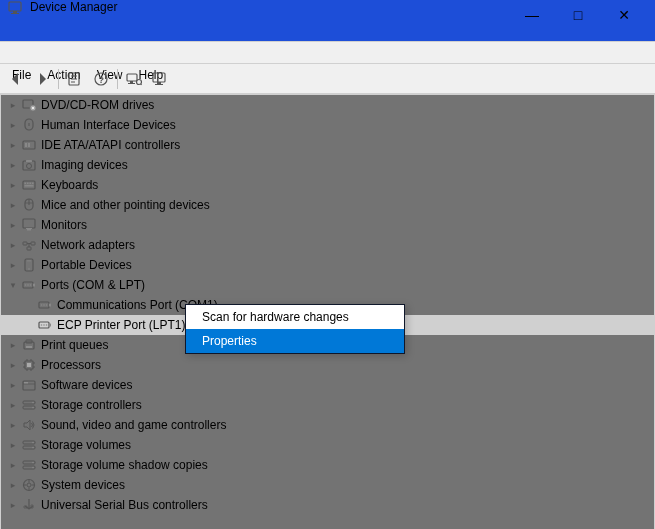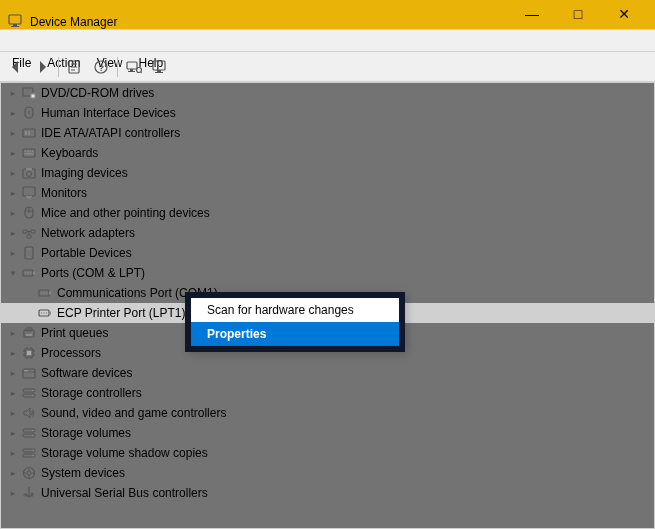--- a/index.html
+++ b/index.html
@@ -7,24 +7,24 @@
       font-family: 'Segoe UI', Tahoma, Geneva, Verdana, sans-serif;
       font-size: 12px;
       background: #f0f0f0;
       width: 655px;
       height: 529px;
       overflow: hidden;
     }
 
     
     .title-bar {
-      background: #eab308;
-      height: 30px;
-      display: flex;
-      align-items: flex-end;
+      background: #1d4ed8;
+      height: 42px;
+      display: flex;
+      align-items: flex-start;
       padding: 0 8px;
       border-bottom: 1px solid #d0d0d0;
       user-select: none;
     }
     .title-bar-icon {
       width: 16px;
       height: 16px;
       margin-right: 6px;
       flex-shrink: 0;
     }
@@ -153,38 +153,38 @@
     }
 
     
     .indent-0 { padding-left: 4px; }
     .indent-1 { padding-left: 20px; }
 
     
     .context-menu {
       position: absolute;
       background: white;
-      border: 6px solid #0f172a;
+      border: 1px solid #0f172a;
       box-shadow: 2px 2px 8px rgba(0,0,0,0.2);
       z-index: 100;
       width: 220px;
       left: 185px;
       top: 210px;
     }
     .context-menu-item {
       padding: 5px 16px;
       cursor: pointer;
       font-size: 12px;
       display: flex;
       align-items: center;
     }
     .context-menu-item.highlighted {
       background: #0078d7;
       color: white;
-      font-weight: bold;
+      font-weight: normal;
     }
 
     
     .tree-view::-webkit-scrollbar { width: 16px; }
     .tree-view::-webkit-scrollbar-track { background: #f0f0f0; border-left: 1px solid #d0d0d0; }
     .tree-view::-webkit-scrollbar-thumb { background: #c0c0c0; border: 3px solid #f0f0f0; border-radius: 8px; }
   </style>
 </head>
 <body>
 
@@ -291,20 +291,32 @@
     <div class="tree-item indent-0">
       <span class="tree-expander collapsed"></span>
       <span class="tree-icon">
         <svg width="14" height="14" viewBox="0 0 14 14">
             <rect x="1" y="3" width="12" height="8" rx="1" fill="none" stroke="#555" stroke-width="1.2"></rect>
             <rect x="3" y="5" width="2" height="4" fill="#888"></rect>
             <rect x="6" y="5" width="2" height="4" fill="#888"></rect>
           </svg>
       </span>
       <span class="tree-label">IDE ATA/ATAPI controllers</span>
+    </div>
+
+    <div class="tree-item indent-0">
+      <span class="tree-expander collapsed"></span>
+      <span class="tree-icon">
+        <svg width="14" height="14" viewBox="0 0 14 14">
+            <rect x="1" y="3" width="12" height="9" rx="1" fill="none" stroke="#555" stroke-width="1.2"></rect>
+            <circle cx="7" cy="8" r="2.5" fill="none" stroke="#555" stroke-width="1"></circle>
+            <rect x="4" y="2" width="6" height="2" rx="0.5" fill="#888"></rect>
+          </svg>
+      </span>
+      <span class="tree-label">Imaging devices</span>
     </div>
 
     <div class="tree-item indent-0">
       <span class="tree-expander collapsed"></span>
       <span class="tree-icon">
         <svg width="14" height="14" viewBox="0 0 14 14">
             <rect x="1" y="3" width="12" height="8" rx="1" fill="none" stroke="#555" stroke-width="1.2"></rect>
             <rect x="2.5" y="4.5" width="1.5" height="1.5" rx="0.3" fill="#888"></rect>
             <rect x="5" y="4.5" width="1.5" height="1.5" rx="0.3" fill="#888"></rect>
             <rect x="7.5" y="4.5" width="1.5" height="1.5" rx="0.3" fill="#888"></rect>
@@ -314,50 +326,38 @@
             <rect x="10" y="7" width="1.5" height="1.5" rx="0.3" fill="#888"></rect>
           </svg>
       </span>
       <span class="tree-label">Keyboards</span>
     </div>
 
     <div class="tree-item indent-0">
       <span class="tree-expander collapsed"></span>
       <span class="tree-icon">
         <svg width="14" height="14" viewBox="0 0 14 14">
-            <rect x="1" y="3" width="12" height="9" rx="1" fill="none" stroke="#555" stroke-width="1.2"></rect>
-            <circle cx="7" cy="8" r="2.5" fill="none" stroke="#555" stroke-width="1"></circle>
-            <rect x="4" y="2" width="6" height="2" rx="0.5" fill="#888"></rect>
-          </svg>
-      </span>
-      <span class="tree-label">Imaging devices</span>
+            <rect x="3" y="1" width="8" height="11" rx="4" fill="none" stroke="#555" stroke-width="1.2"></rect>
+            <line x1="7" y1="1" x2="7" y2="7" stroke="#555" stroke-width="1"></line>
+            <line x1="3" y1="5" x2="11" y2="5" stroke="#555" stroke-width="0.8"></line>
+          </svg>
+      </span>
+      <span class="tree-label">Mice and other pointing devices</span>
     </div>
 
     <div class="tree-item indent-0">
       <span class="tree-expander collapsed"></span>
       <span class="tree-icon">
         <svg width="14" height="14" viewBox="0 0 14 14">
             <rect x="1" y="1" width="12" height="9" rx="1" fill="none" stroke="#555" stroke-width="1.2"></rect>
             <rect x="4" y="10" width="6" height="1" rx="0" fill="#888"></rect>
             <rect x="5" y="11" width="4" height="1.5" fill="#888"></rect>
           </svg>
       </span>
       <span class="tree-label">Monitors</span>
-    </div>
-
-    <div class="tree-item indent-0">
-      <span class="tree-expander collapsed"></span>
-      <span class="tree-icon">
-        <svg width="14" height="14" viewBox="0 0 14 14">
-            <rect x="3" y="1" width="8" height="11" rx="4" fill="none" stroke="#555" stroke-width="1.2"></rect>
-            <line x1="7" y1="1" x2="7" y2="7" stroke="#555" stroke-width="1"></line>
-            <line x1="3" y1="5" x2="11" y2="5" stroke="#555" stroke-width="0.8"></line>
-          </svg>
-      </span>
-      <span class="tree-label">Mice and other pointing devices</span>
     </div>
 
     <div class="tree-item indent-0">
       <span class="tree-expander collapsed"></span>
       <span class="tree-icon">
         <svg width="14" height="14" viewBox="0 0 14 14">
             <rect x="1" y="4" width="4" height="3" rx="0.5" fill="none" stroke="#555" stroke-width="1"></rect>
             <rect x="9" y="4" width="4" height="3" rx="0.5" fill="none" stroke="#555" stroke-width="1"></rect>
             <rect x="5" y="9" width="4" height="3" rx="0.5" fill="none" stroke="#555" stroke-width="1"></rect>
             <line x1="5" y1="5.5" x2="9" y2="5.5" stroke="#555" stroke-width="1"></line>

